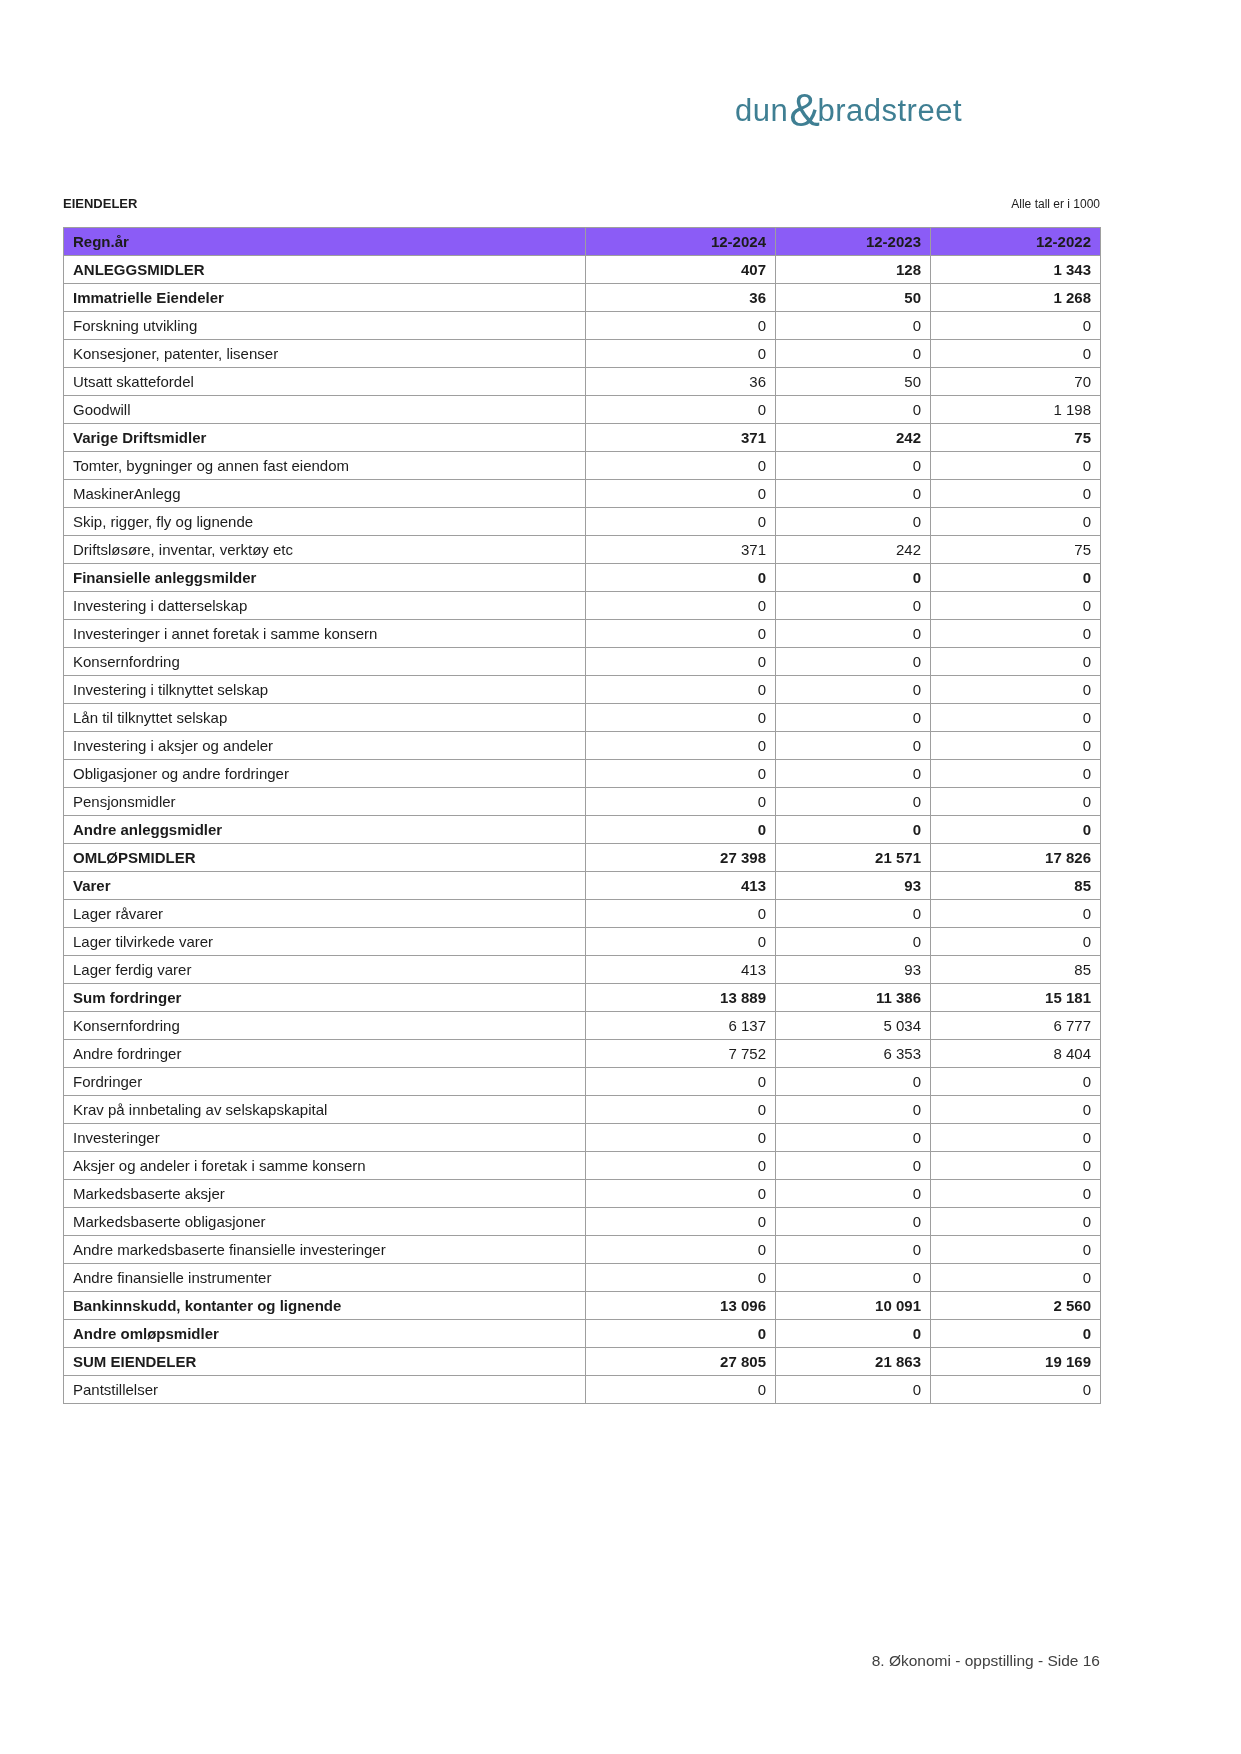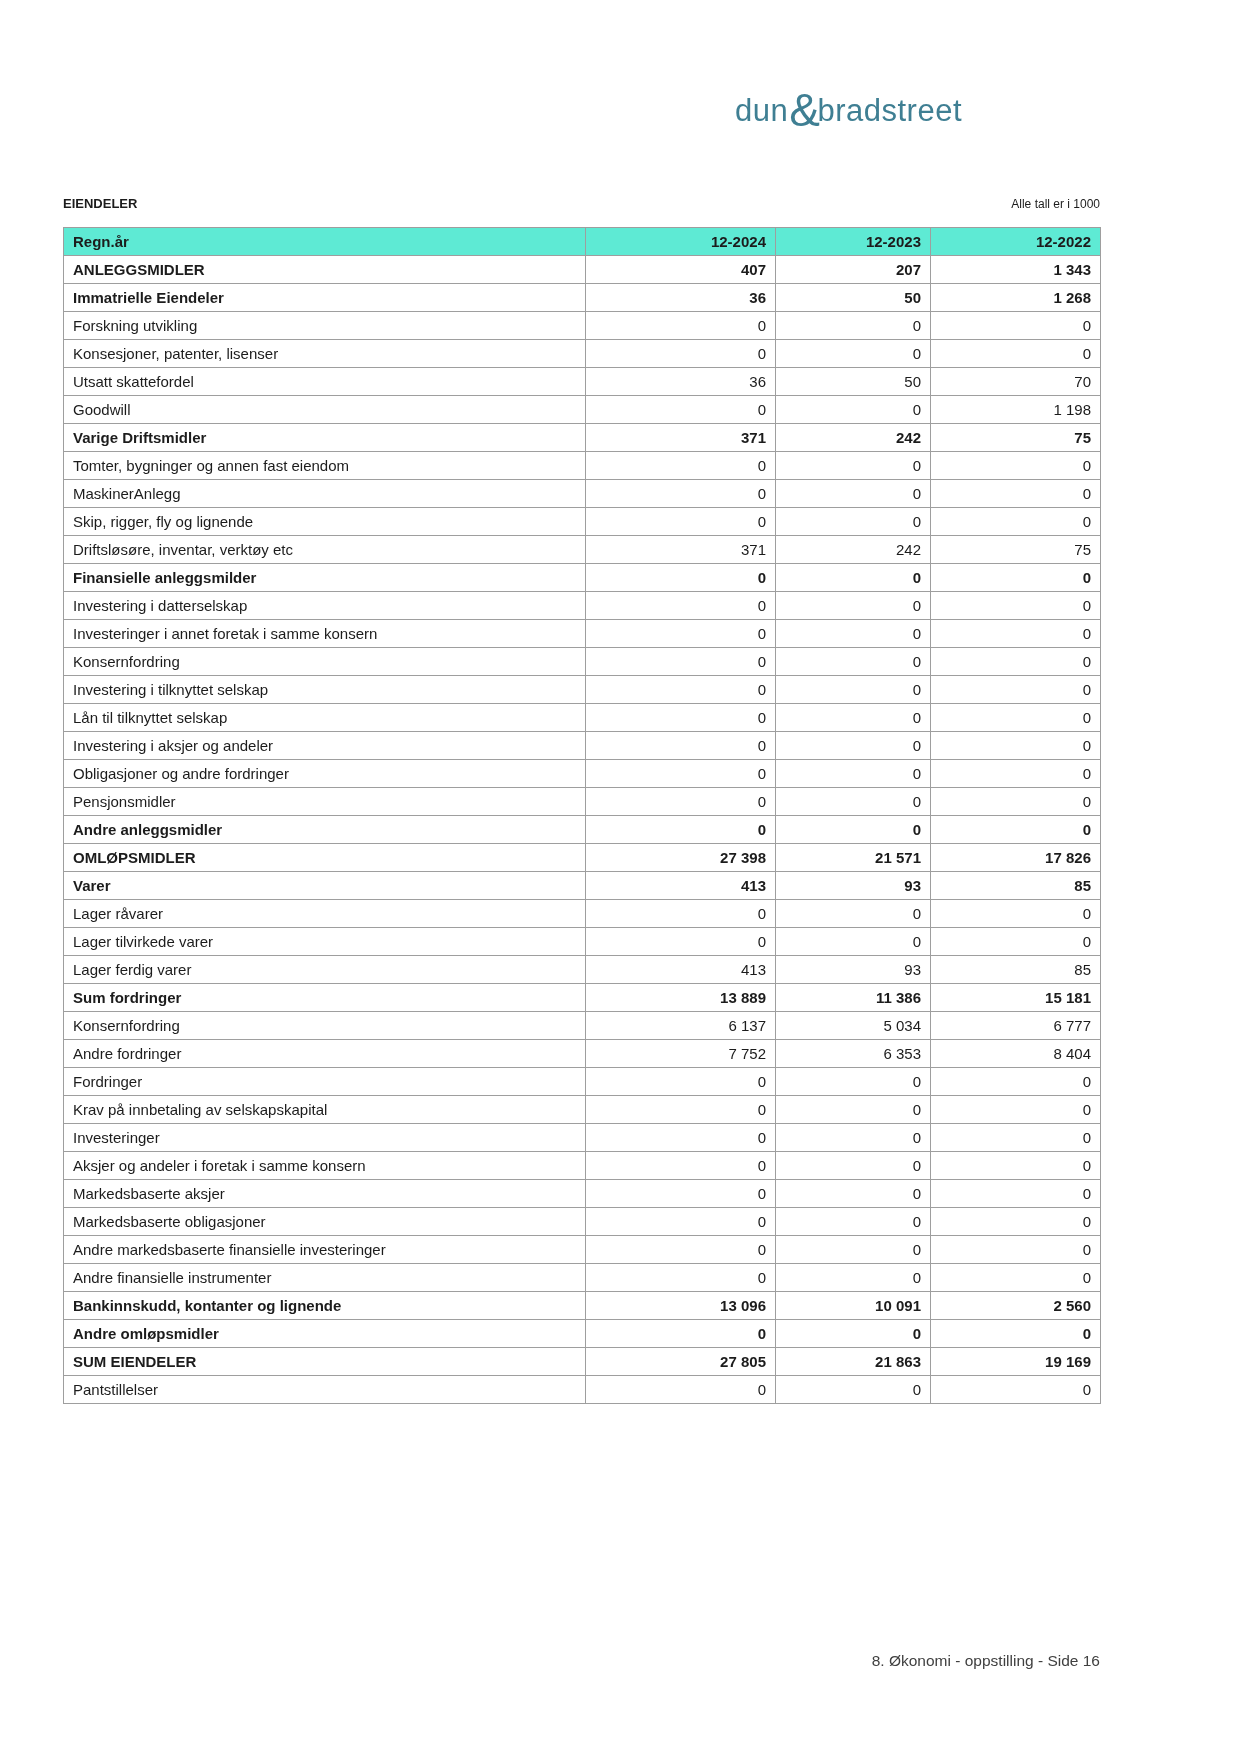--- a/index.html
+++ b/index.html
@@ -67,21 +67,21 @@
   table.assets col.c-y3 { width: 170px; }
   table.assets td, table.assets th {
     border: 1px solid #9e9e9e;
     padding: 4px 9px;
     line-height: 19px;
     height: 28px;
     overflow: hidden;
     white-space: nowrap;
   }
   table.assets thead th {
-    background: #5eead4;
+    background: #8b5cf6;
     font-weight: bold;
     text-align: left;
   }
   table.assets thead th.num { text-align: right; }
   table.assets td.label { text-align: left; }
   table.assets td.num { text-align: right; }
   table.assets tr.bold td { font-weight: bold; }
 
   
   .page-footer {
@@ -120,21 +120,21 @@
         <th class="label">Regn.år</th>
         <th class="num">12-2024</th>
         <th class="num">12-2023</th>
         <th class="num">12-2022</th>
       </tr>
     </thead>
     <tbody>
         <tr class="bold">
           <td class="label">ANLEGGSMIDLER</td>
           <td class="num">407</td>
-          <td class="num">207</td>
+          <td class="num">128</td>
           <td class="num">1 343</td>
         </tr>
         <tr class="bold">
           <td class="label">Immatrielle Eiendeler</td>
           <td class="num">36</td>
           <td class="num">50</td>
           <td class="num">1 268</td>
         </tr>
         <tr>
           <td class="label">Forskning utvikling</td>

